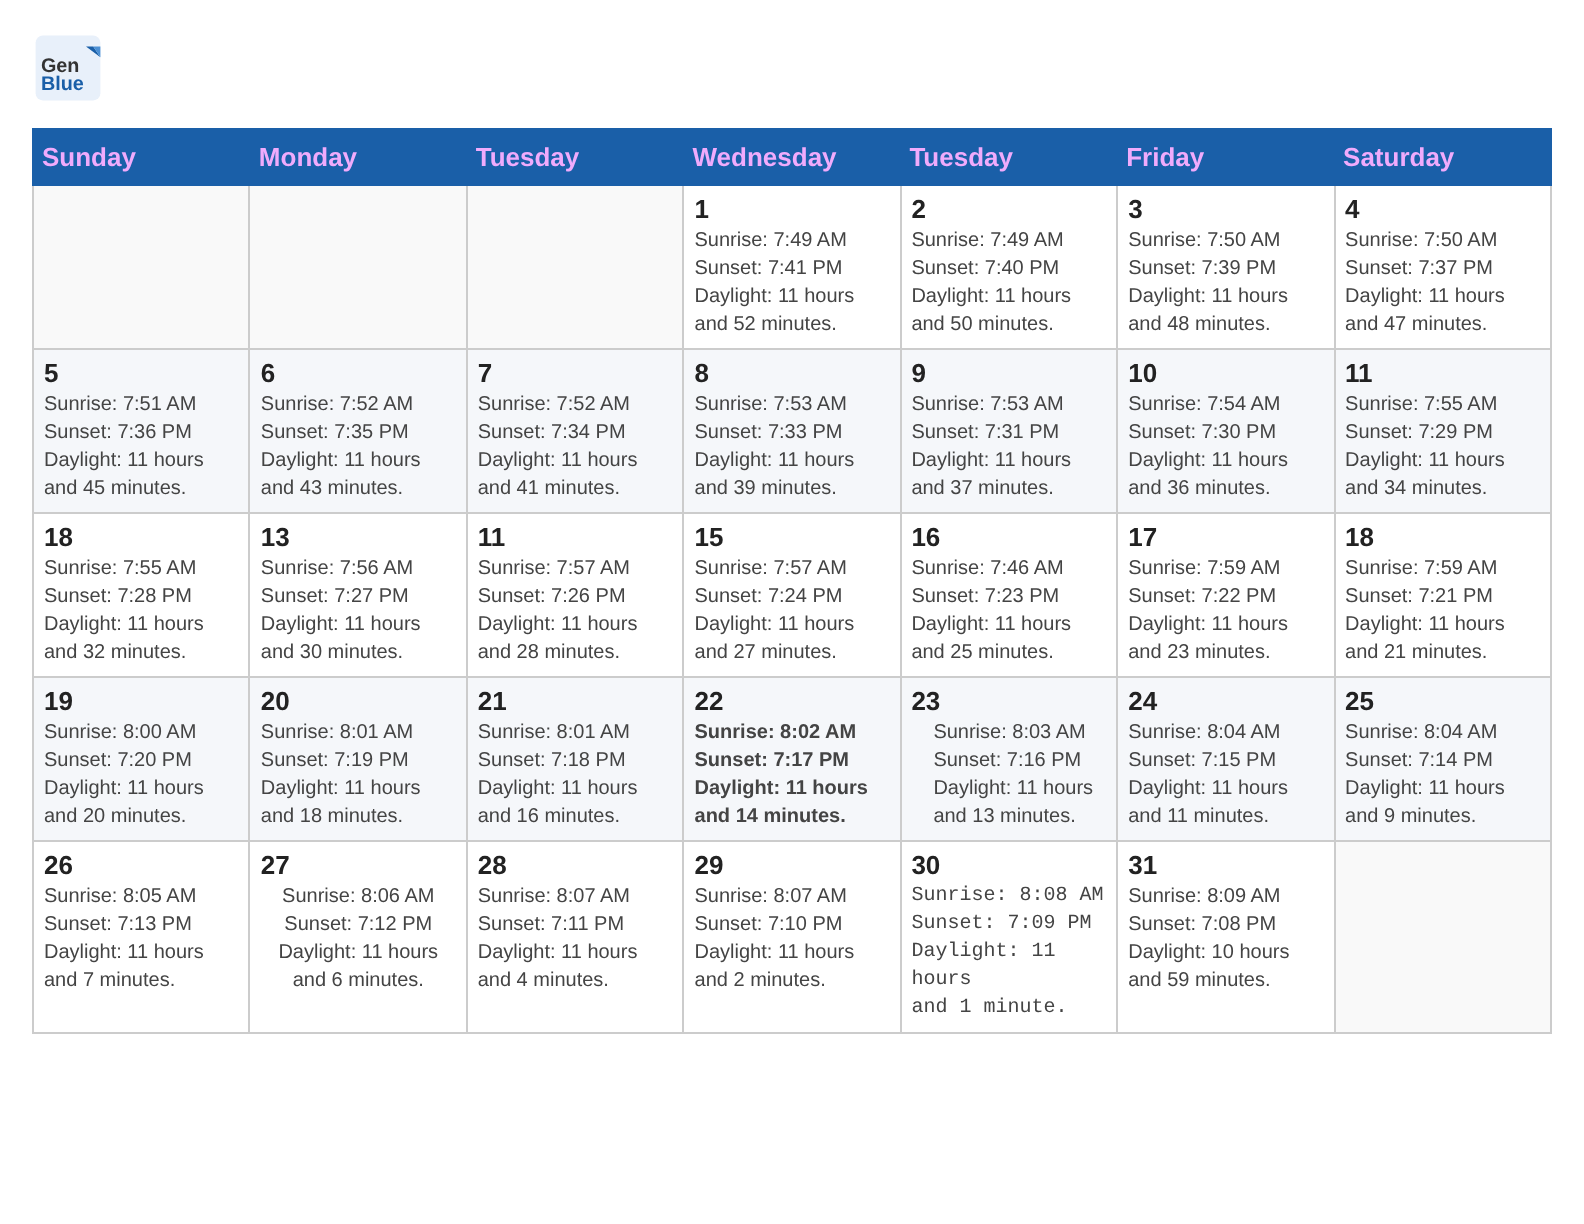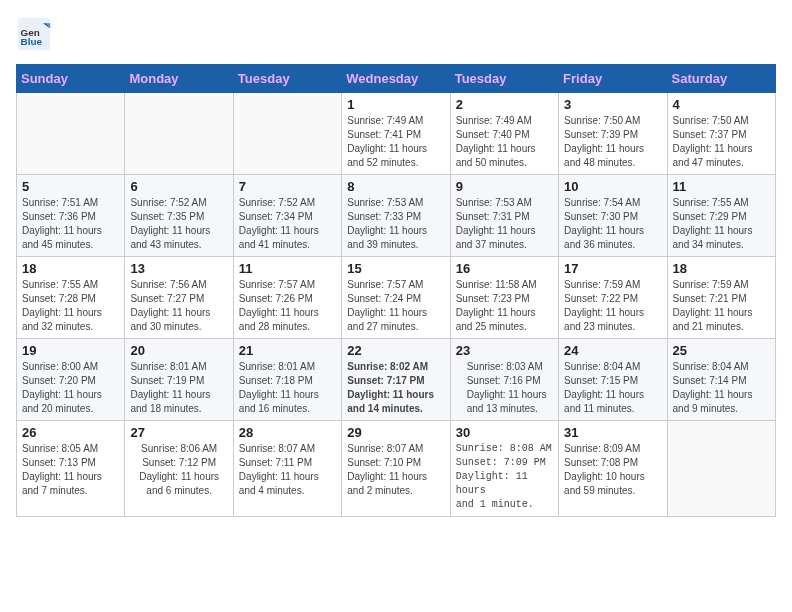--- a/index.html
+++ b/index.html
@@ -241,21 +241,21 @@
         </td>
         <td>
           <div class="day-num">15</div>
           <div class="day-info" style="white-space: pre-line;">Sunrise: 7:57 AM
 Sunset: 7:24 PM
 Daylight: 11 hours
 and 27 minutes.</div>
         </td>
         <td>
           <div class="day-num">16</div>
-          <div class="day-info" style="white-space: pre-line;">Sunrise: 11:58 AM
+          <div class="day-info" style="white-space: pre-line;">Sunrise: 7:46 AM
 Sunset: 7:23 PM
 Daylight: 11 hours
 and 25 minutes.</div>
         </td>
         <td>
           <div class="day-num">17</div>
           <div class="day-info" style="white-space: pre-line;">Sunrise: 7:59 AM
 Sunset: 7:22 PM
 Daylight: 11 hours
 and 23 minutes.</div>

